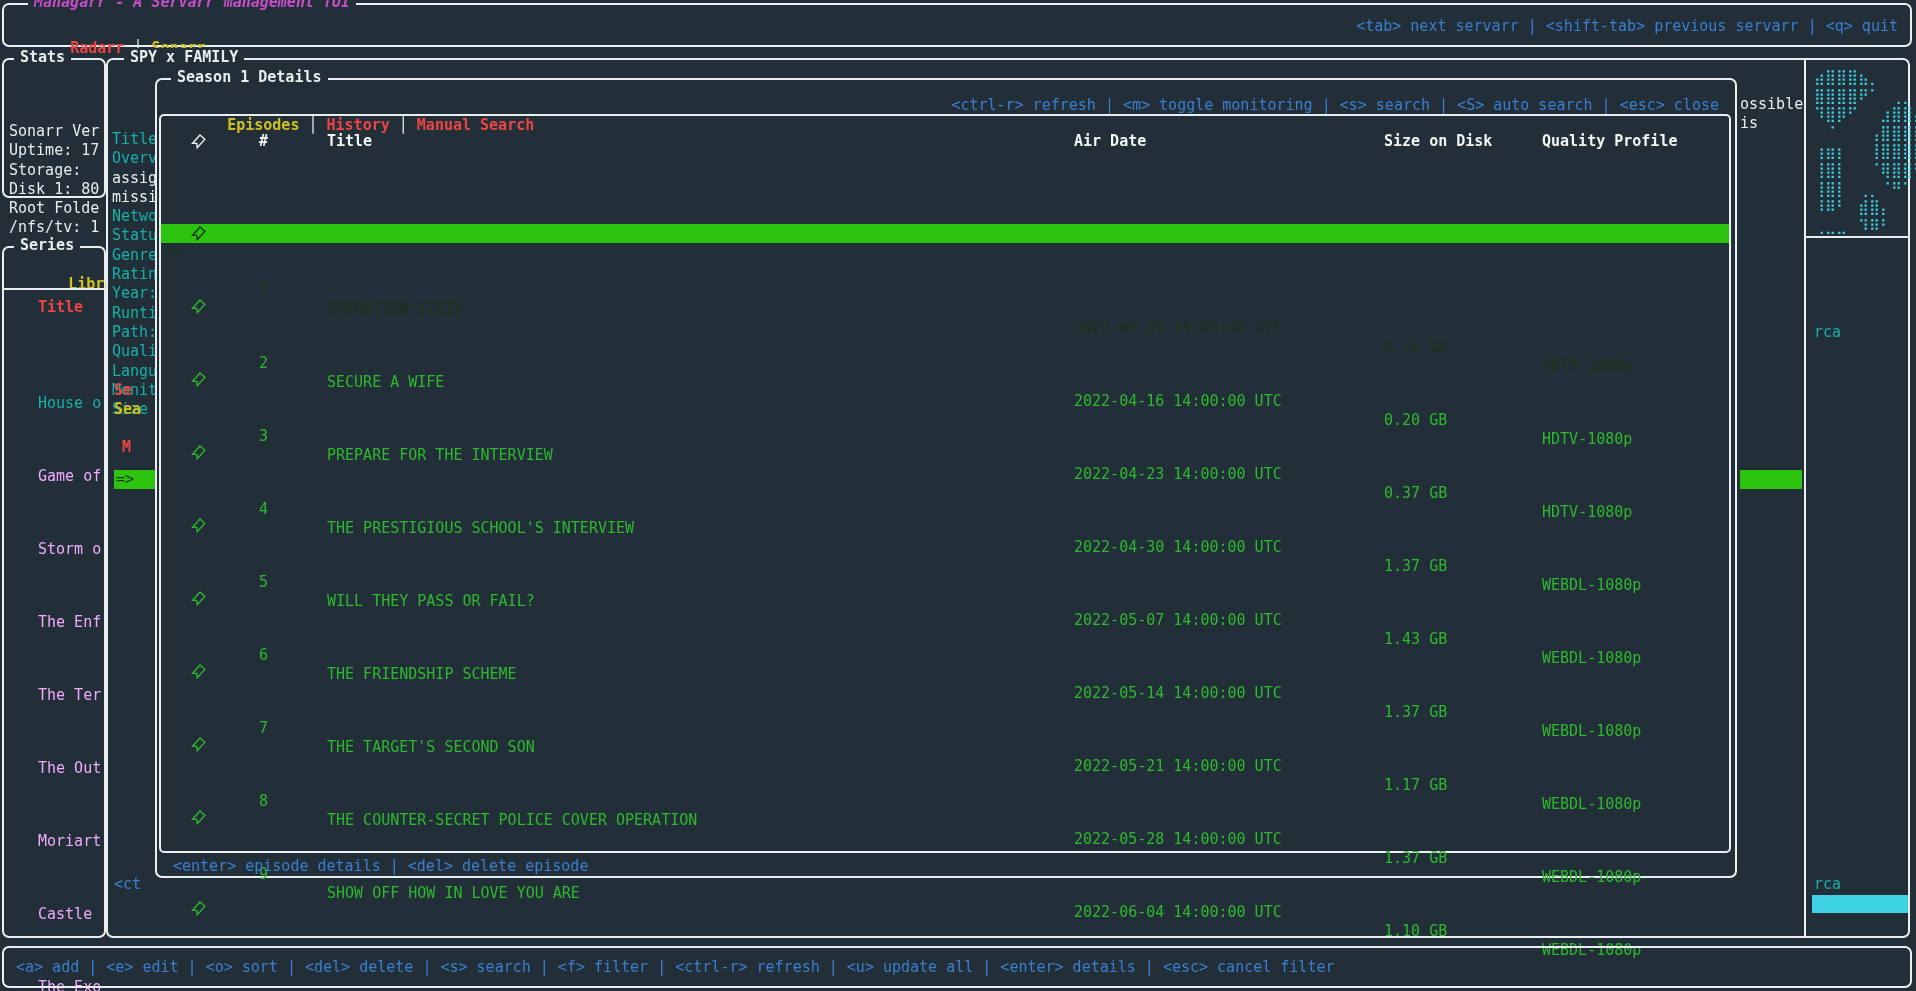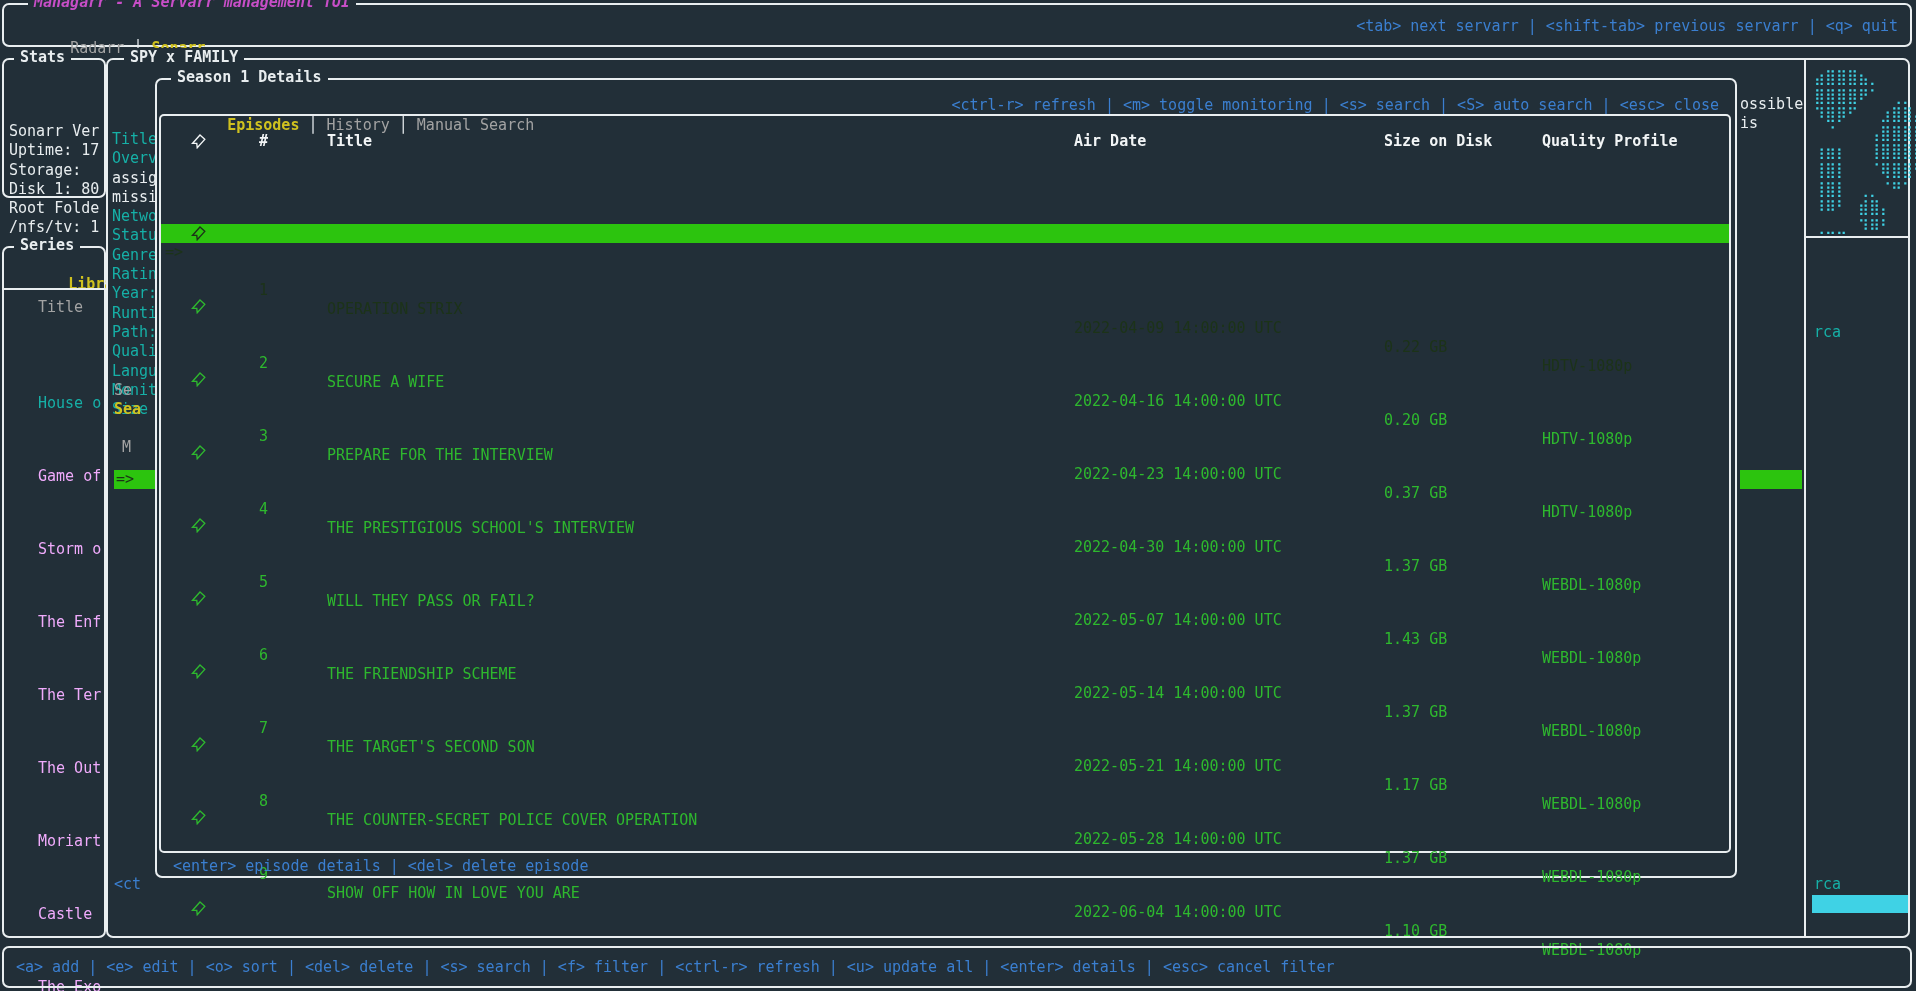--- a/index.html
+++ b/index.html
@@ -5,21 +5,21 @@
   html,body{margin:0;padding:0;background:#161f26;}
   .app{position:relative;width:1916px;height:991px;background:#222f38;overflow:hidden;
        font-family:"DejaVu Sans Mono",monospace;font-size:15px;color:#e8edef;}
   .b{position:absolute;border:2px solid #e9eef0;border-radius:7px;box-sizing:border-box;}
   .solid{background:#222f38;}
   .btitle{position:absolute;top:-12px;left:10px;background:#222f38;padding:0 6px;
           font-weight:bold;white-space:pre;}
   .kb{color:#3b7fd0;white-space:pre;}
   .yellow{color:#cfc11f;font-weight:bold;}
   .magenta{color:#c74ec7;font-style:italic;font-weight:bold;}
-  .boldw{font-weight:normal;color:#a3a3a3;}
+  .boldw{font-weight:bold;color:#ef4444;}
   .c-teal{color:#16b0a7;}
   .c-green{color:#f0abfc;}
   .c-bold{font-weight:normal;}
   .sep{color:#e8edef;font-weight:bold;}
   .abs{position:absolute;white-space:pre;}
   .line{line-height:19.3px;white-space:pre;}
   
   .s-item{position:relative;height:19px;line-height:19px;padding-left:32px;white-space:pre;overflow:hidden;}
   .s-item .s-arrow{position:absolute;left:6px;}
   

